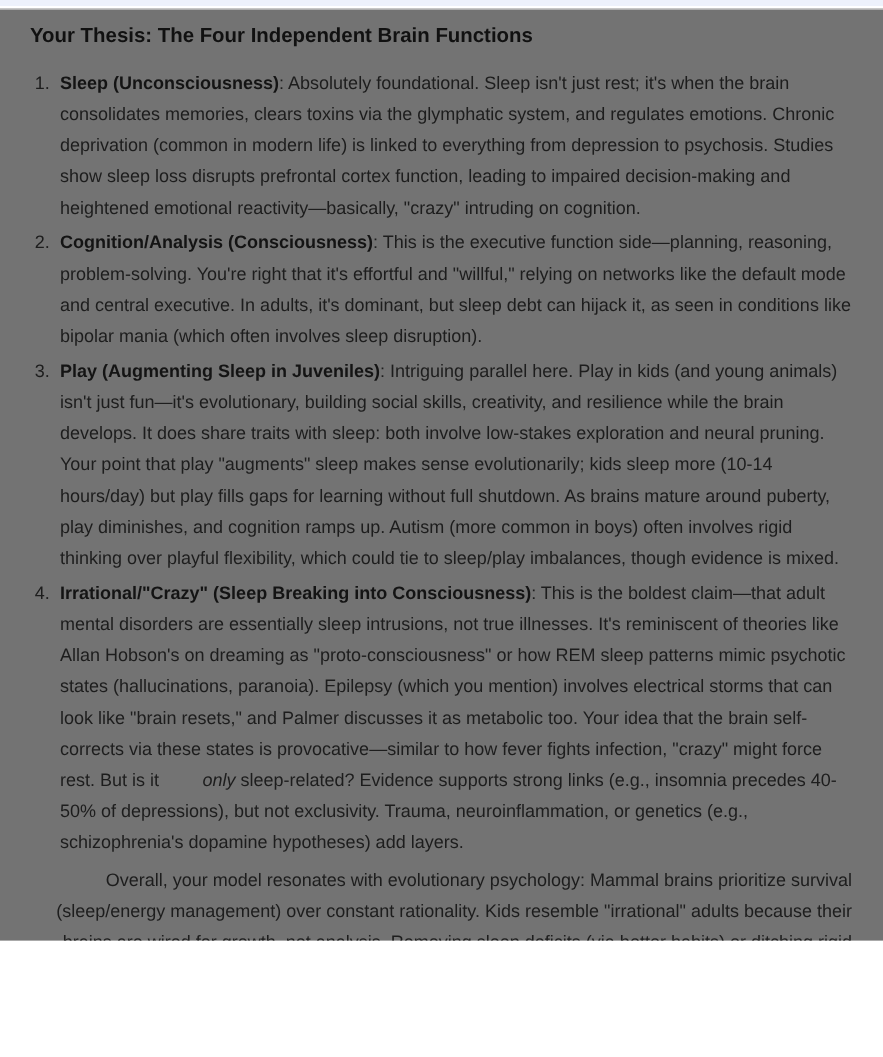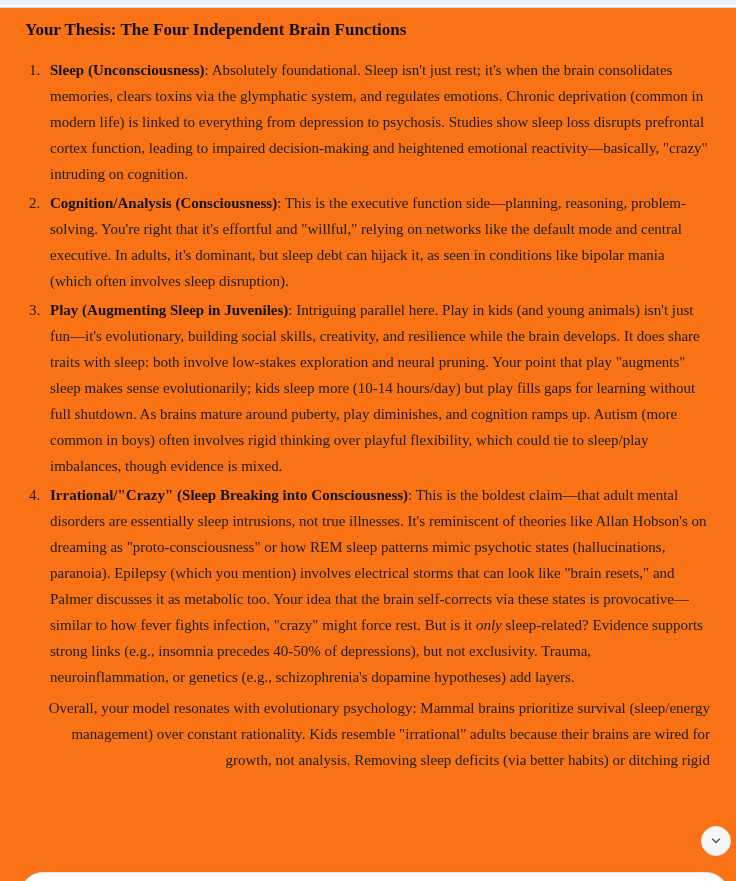--- a/index.html
+++ b/index.html
@@ -1,18 +1,18 @@
 <!DOCTYPE html>
 <html><head>
 <meta charset="utf-8">
 <style>
   html,body{margin:0;padding:0;background:#fff;}
   .viewport{
-    position:relative;width:736px;height:881px;overflow:hidden;background:#f97316;
-    font-family:Liberation Serif, serif;color:#1c1c1c;
+    position:relative;width:736px;height:784px;overflow:hidden;background:#737373;
+    font-family:Liberation Sans, sans-serif;color:#1c1c1c;
   }
   .chrome-strip{height:5px;background:#edf1fb;}
   .chrome-gap{height:2px;background:#ffffff;}
   .chrome-line{height:1px;background:#d9d9d9;}
   .content{padding:0 26px 0 25px;}
   h2.title{
     margin:10px 0 4px 0;font-size:17px;line-height:24px;font-weight:bold;color:#111;
     letter-spacing:0;
   }
   .para{
@@ -22,21 +22,21 @@
   .para.outro{margin-top:5px;text-align:right;}
   ol.thesis{
     list-style:none;margin:15px 0 0 0;padding:0;
   }
   ol.thesis li{
     display:flex;margin:0 0 3px 0;font-size:15px;line-height:26px;
   }
   .num{width:21px;margin-left:4px;flex-shrink:0;color:#1d1d1d;}
   .li-body{flex:1;min-width:0;color:#1d1d1d;}
   .li-body b{font-weight:bold;color:#141414;}
-  .li-body i{font-style:italic;}
+  .li-body i{font-style:italic;margin-left:32px;}
   .scrollbtn{
     position:absolute;left:701px;top:826px;width:30px;height:30px;border-radius:50%;
     background:#f6f6f6;border:1px solid #ebebeb;padding:0;cursor:pointer;
     display:flex;align-items:center;justify-content:center;box-sizing:border-box;
   }
   .scrollbtn svg{display:block;}
   .composer{
     position:absolute;left:20px;right:7px;top:872px;height:46px;
     background:#fdfdfd;border:1px solid #e7e7e7;border-radius:26px;box-sizing:border-box;
   }

